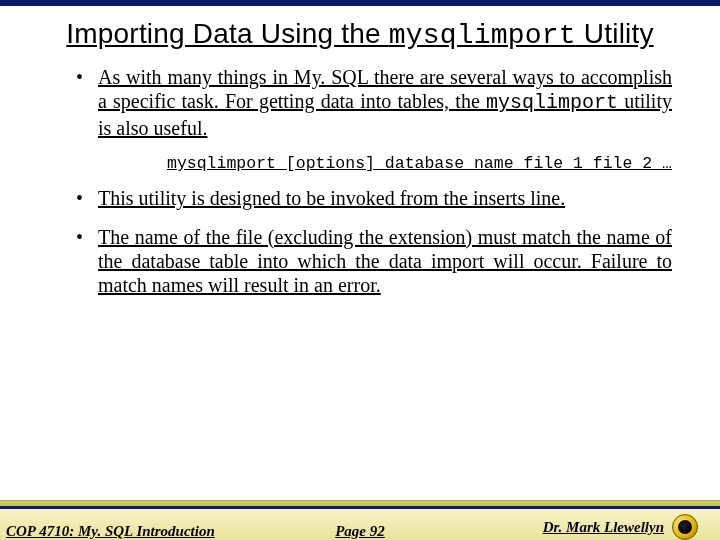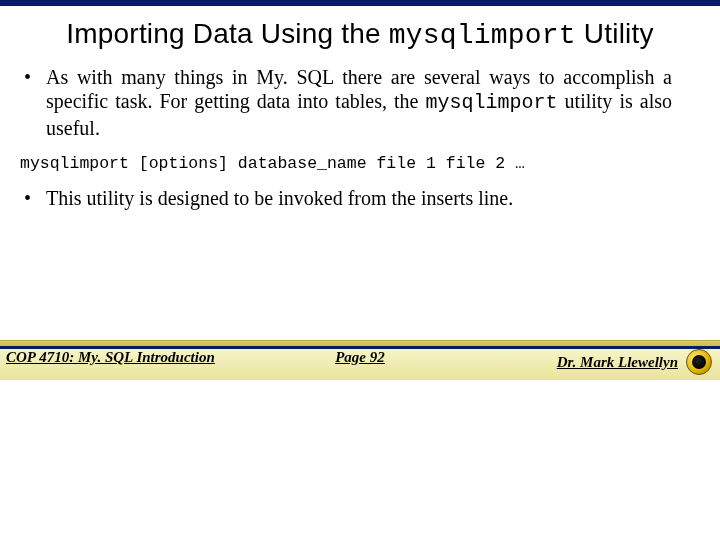--- a/index.html
+++ b/index.html
@@ -1,47 +1,47 @@
 <!DOCTYPE html>
 <html><head>
 <meta charset="utf-8">
 <style>
   * { box-sizing: border-box; margin: 0; padding: 0; }
   html, body { width: 720px; height: 540px; overflow: hidden; font-family: "Times New Roman", Times, serif; background: #fff; }
   .slide {
-    width: 720px; height: 380px; position: relative; background: #fff;
-    display: flex; flex-direction: column;
+    width: 720px; height: 540px; position: relative; background: #fff;
+    display: flex; flex-direction: column; text-decoration: underline;
   }
   .topbar { height: 6px; background: #0a1a66; }
   .title {
     font-family: Arial, Helvetica, sans-serif;
     font-size: 28px; color: #000; text-align: center;
     padding: 12px 20px 6px 20px; letter-spacing: 0.2px;
   }
   .title .mono { font-family: "Courier New", Courier, monospace; }
   .body {
-    flex: 1; padding: 8px 48px 0 20px;
+    flex: 1; padding: 8px 48px 0 72px;
     font-size: 20px; color: #000; line-height: 1.22;
   }
   ul.bullets { list-style: none; }
   ul.bullets > li { position: relative; padding-left: 26px; margin-bottom: 14px; text-align: justify; }
   ul.bullets > li::before {
     content: "•"; position: absolute; left: 4px; top: 0; font-size: 20px;
   }
   .mono { font-family: "Courier New", Courier, monospace; }
   .syntax {
     font-family: "Courier New", Courier, monospace;
-    font-size: 16.5px; text-align: left; margin: 4px 0 12px 0;
+    font-size: 16.5px; text-align: right; margin: 4px 0 12px 0;
   }
   .footer {
     position: absolute; left: 0; right: 0; bottom: 0; height: 34px;
     background: linear-gradient(#f7f4c8, #e9e49a);
     border-top: 3px solid #0a1a66;
-    display: flex; align-items: flex-start; justify-content: space-between;
-    padding: 0 8px 0 6px;
+    display: flex; align-items: flex-end; justify-content: space-between;
+    padding: 0 22px 0 6px;
     font-family: "Times New Roman", Times, serif;
   }
   .footer .left { font-size: 15px; font-style: italic; font-weight: bold; text-decoration: underline; }
   .footer .center { font-size: 15px; font-style: italic; font-weight: bold; text-decoration: underline; position: absolute; left: 50%; transform: translateX(-50%); }
   .footer .right-wrap { display: flex; align-items: center; gap: 8px; }
   .footer .right { font-size: 15px; font-style: italic; font-weight: bold; text-decoration: underline; margin-left: 12px; }
   .logo {
     width: 26px; height: 26px; border-radius: 50%;
     background: radial-gradient(circle at 35% 35%, #ffe680 0%, #e6b800 55%, #8a6d00 100%);
     border: 1px solid #6b5500; position: relative;
@@ -64,20 +64,21 @@
 
   <div class="body">
     <ul class="bullets">
       <li>
         <span>As with many things in My. SQL there are several ways to accomplish a specific task.  For getting data into tables, the </span><span class="mono">mysqlimport</span><span> utility is also useful.</span>
       </li>
     </ul>
     <div class="syntax">mysqlimport [options] database_name file 1 file 2 …</div>
     <ul class="bullets">
       <li>This utility is designed to be invoked from the inserts line.</li>
+      <li>The name of the file (excluding the extension) must match the name of the database table into which the data import will occur.  Failure to match names will result in an error.</li>
     </ul>
   </div>
 
   <div class="goldline"></div>
   <div class="footer">
     <span class="left">COP 4710: My. SQL Introduction</span>
     <span class="center">Page 92</span>
     <span class="right-wrap">
       <span class="right">Dr. Mark Llewellyn</span>
       <span class="logo"></span>

